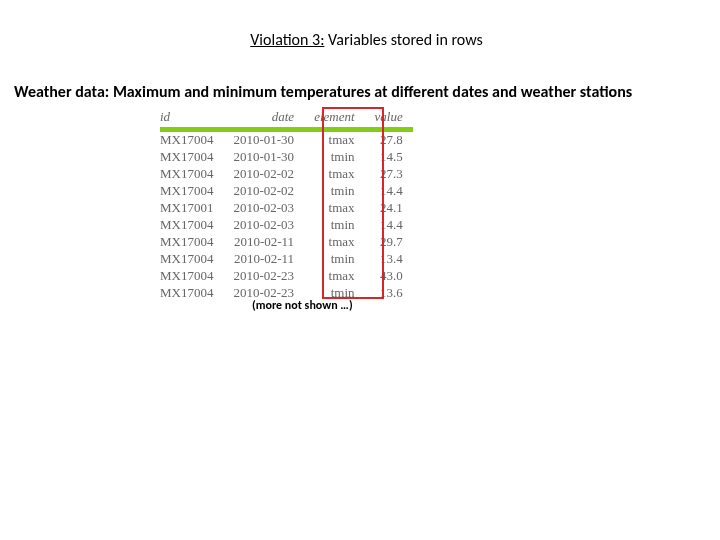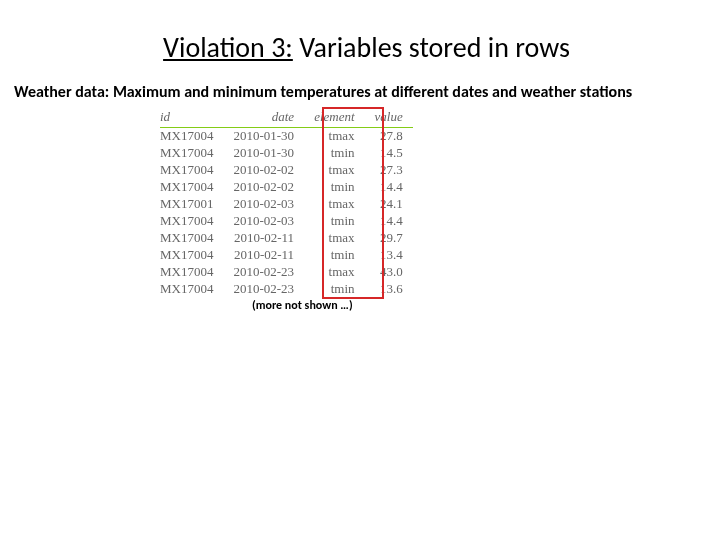--- a/index.html
+++ b/index.html
@@ -1,23 +1,23 @@
 <!DOCTYPE html>
 <html><head>
 <meta charset="utf-8">
 <style>
   * { box-sizing: border-box; margin: 0; padding: 0; }
   html, body { width: 720px; height: 540px; background: #fff; font-family: Calibri, Arial, sans-serif; color: #000; }
   .slide { position: relative; width: 720px; height: 540px; }
-  .title { position: absolute; top: 30px; left: 0; width: 720px; text-align: center; font-size: 28px; padding-left: 13px; }
+  .title { position: absolute; top: 30px; left: 0; width: 720px; text-align: center; font-size: 16px; padding-left: 13px; }
   .title .u { text-decoration: underline; }
   .subtitle { position: absolute; top: 82px; left: 14px; width: 700px; font-size: 16px; font-weight: bold; }
   .tablewrap { position: absolute; top: 108px; left: 160px; }
   table { border-collapse: collapse; font-family: "Times New Roman", Georgia, serif; font-size: 13px; color: #666; }
-  th { font-weight: normal; color: #666; border-bottom: 1px solid #84cc16; padding: 1px 10px 2px 10px; text-align: right; font-style: italic;}
+  th { font-weight: normal; color: #666; border-bottom: 5px solid #84cc16; padding: 1px 10px 2px 10px; text-align: right; font-style: italic;}
   th:first-child { text-align: left; padding-left: 0; }
   td { padding: 0 10px; text-align: right; height: 17px; white-space: nowrap; }
   td:first-child { text-align: center; padding-left: 0; }
   .highlight-box { position: absolute; border: 2px solid #d62728; }
   .more { position: absolute; top: 298px; left: 252px; font-size: 12px; font-weight: bold; }
   .annot { position: absolute; top: 120px; left: 468px; font-size: 16px; }
   .annot .h { font-weight: bold; text-decoration: underline; margin-bottom: 8px; }
   .annot .li { line-height: 1.25; }
 </style>
 </head>

